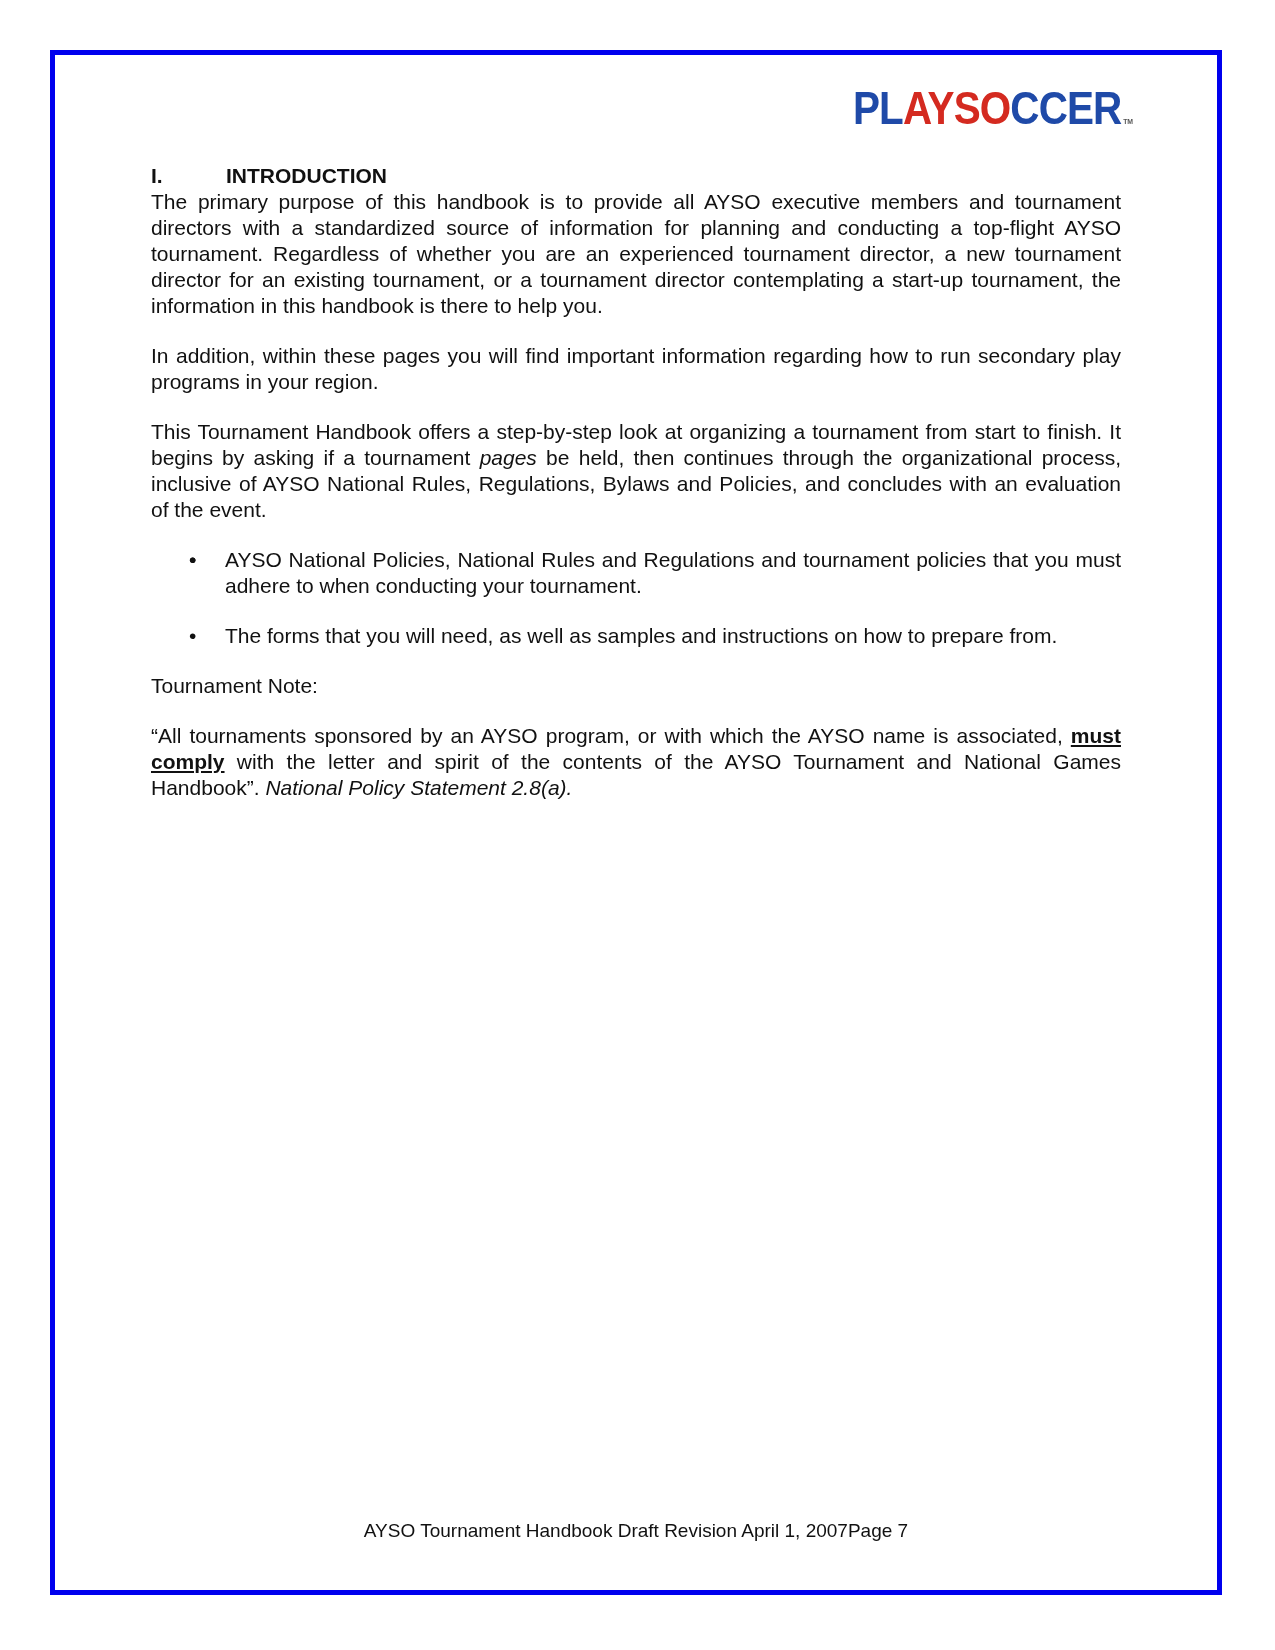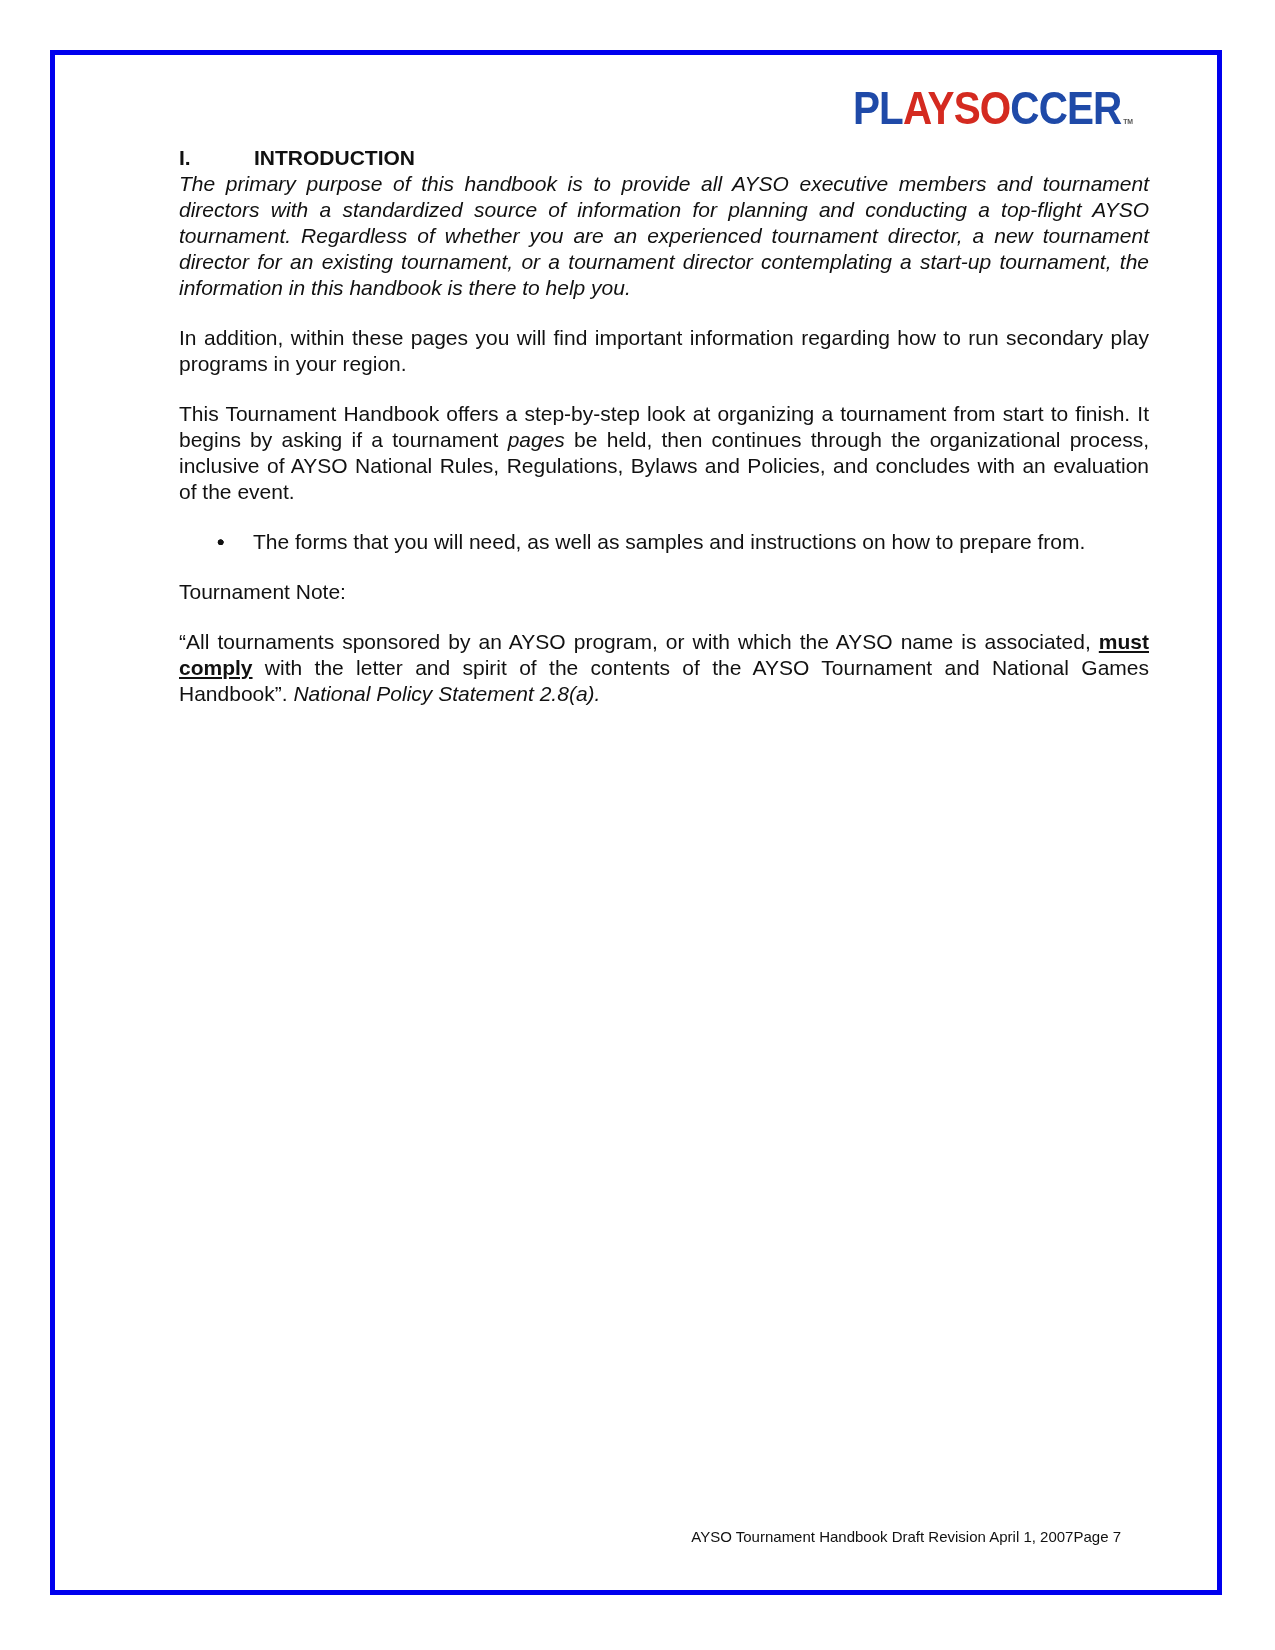--- a/index.html
+++ b/index.html
@@ -6,32 +6,32 @@
   body { width: 1275px; height: 1650px; position: relative; overflow: hidden;
          font-family: "Liberation Sans", sans-serif; color: #111; }
   .frame { position: absolute; left: 50px; top: 50px; width: 1162px; height: 1535px;
            border: 5px solid #0000ee; box-sizing: content-box; }
   .logo { position: absolute; left: 853px; top: 80px; height: 46px;
           font-family: "Liberation Sans", sans-serif; font-weight: bold; font-size: 47px;
           letter-spacing: -1px; transform: scaleX(0.86); transform-origin: left top; white-space: nowrap; }
   .logo .blue { color: #1f4aa8; }
   .logo .red { color: #d42a20; }
   .logo .tm { font-size: 8px; color: #555; letter-spacing: 0; vertical-align: baseline; margin-left: 2px; }
-  .content { position: absolute; left: 151px; top: 145px; width: 970px;
-             font-size: 21px; line-height: 26px; margin-left: 28px; }
+  .content { position: absolute; left: 151px; top: 163px; width: 970px;
+             font-size: 21px; line-height: 26px; }
   .heading { font-weight: bold; margin: 0; }
   .heading .num { display: inline-block; width: 75px; }
   p { margin: 0 0 24px 0; text-align: justify; }
-  p.first { margin-top: 0; font-style: italic; }
+  p.first { margin-top: 0; }
   ul { list-style: none; margin: 0 0 0 0; padding: 0; }
   li { position: relative; padding-left: 74px; margin-bottom: 24px; text-align: justify; }
   li .bullet { position: absolute; left: 38px; top: 0; }
   .under { font-weight: bold; text-decoration: underline; }
-  .footer { position: absolute; top: 1520px; left: 151px; width: 970px; font-size: 15px;
-            display: flex; justify-content: flex-end; margin-top: 8px; }
+  .footer { position: absolute; top: 1520px; left: 151px; width: 970px; font-size: 19px;
+            display: flex; justify-content: center; }
 </style>
 </head>
 <body>
 
 <div class="frame"></div>
 
 <div class="logo">
   <span class="blue">PL</span><span class="red">AYSO</span><span class="blue">CCER</span><span class="tm">TM</span>
 </div>
 
@@ -39,21 +39,21 @@
   <h1 class="heading" style="font-size:21px;line-height:26px;">
     <span class="num">I.</span><span>INTRODUCTION</span>
   </h1>
 
   <p class="first">The primary purpose of this handbook is to provide all AYSO executive members and tournament directors with a standardized source of information for planning and conducting a top-flight AYSO tournament. Regardless of whether you are an experienced tournament director, a new tournament director for an existing tournament, or a tournament director contemplating a start-up tournament, the information in this handbook is there to help you.</p>
   <p>In addition, within these pages you will find important information regarding how to run secondary play programs in your region.</p>
   <p><span>This Tournament Handbook offers a step-by-step look at organizing a tournament from start to finish. It begins by asking if a tournament </span><em>pages</em><span> be held, then continues through the organizational process, inclusive of AYSO National Rules, Regulations, Bylaws and Policies, and concludes with an evaluation of the event.</span></p>
 
   <ul>
     <li><span class="bullet">•</span></li>
-    <li><span class="bullet">•</span></li>
+    <li><span class="bullet">•</span><span>AYSO National Policies, National Rules and Regulations and tournament policies that you must adhere to when conducting your tournament.</span></li>
     <li><span class="bullet">•</span><span>The forms that you will need, as well as samples and instructions on how to prepare from.</span></li>
   </ul>
 
   <p>Tournament Note:</p>
   <p><span>“All tournaments sponsored by an AYSO program, or with which the AYSO name is associated, </span><span class="under">must comply</span><span> with the letter and spirit of the contents of the AYSO Tournament and National Games Handbook”. </span><em>National Policy Statement 2.8(a).</em></p>
 </div>
 
 <div class="footer">
   <span>AYSO Tournament Handbook Draft Revision April 1, 2007</span>
   <span>Page 7</span>

